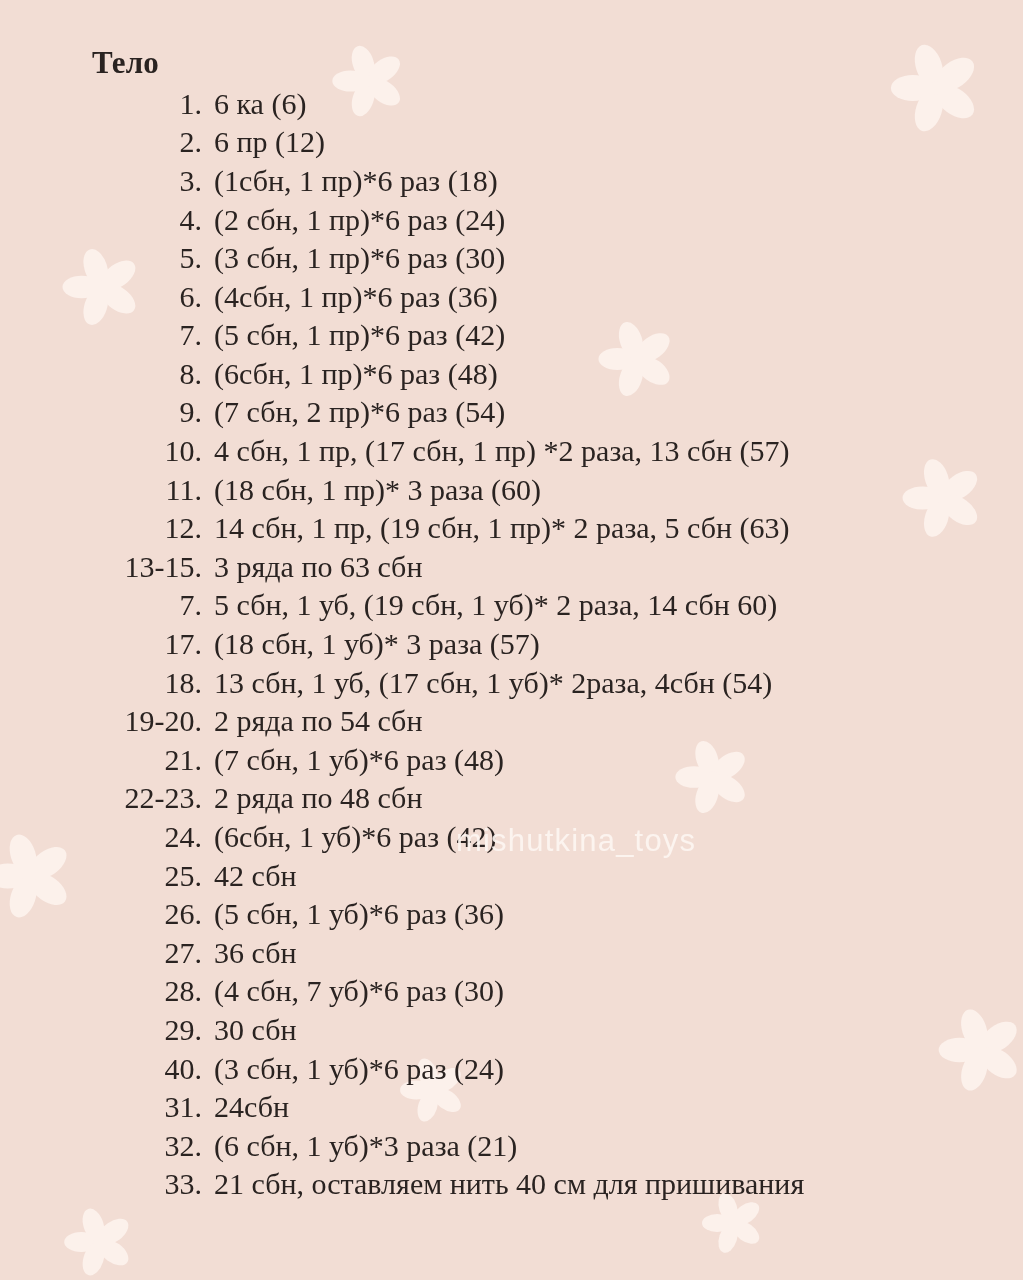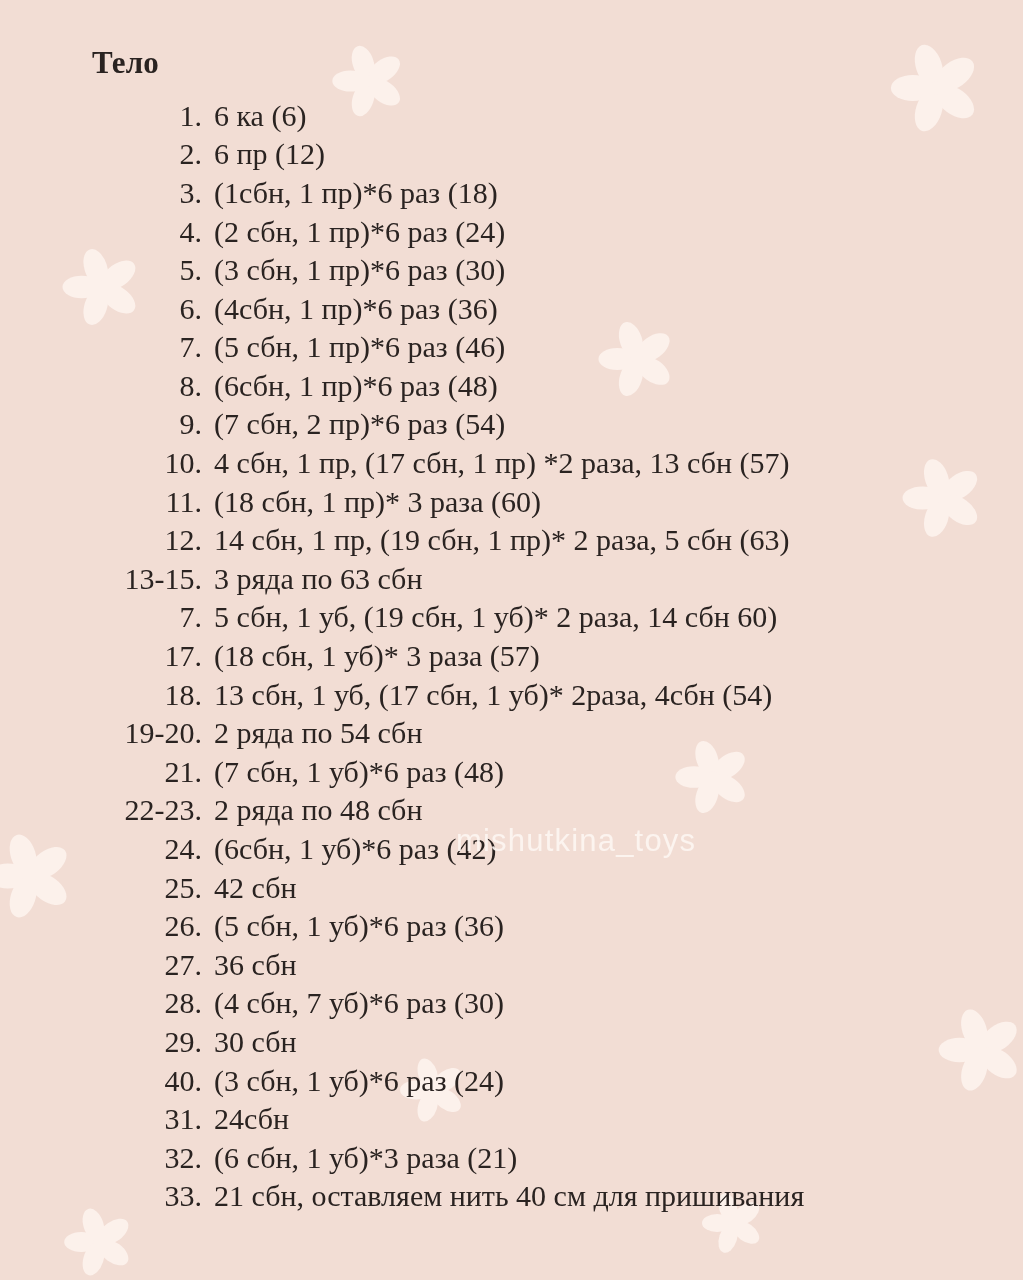--- a/index.html
+++ b/index.html
@@ -32,21 +32,21 @@
   
   .page {
     position: relative;
     z-index: 2;
     padding: 46px 40px 0 92px;
     box-sizing: border-box;
   }
   .doc-title {
     font-size: 31px;
     line-height: 1.12;
-    margin: 0 0 16px 0;
+    margin: 0 0 4px 0;
     letter-spacing: .2px;
   }
   ol.rows {
     list-style: none;
     margin: 0;
     padding: 0;
   }
   .row {
     display: flex;
     align-items: baseline;
@@ -217,21 +217,21 @@
       <li class="row">
         <span class="num">5.</span>
         <span class="txt">(3 сбн, 1 пр)*6 раз (30)</span>
       </li>
       <li class="row">
         <span class="num">6.</span>
         <span class="txt">(4сбн, 1 пр)*6 раз (36)</span>
       </li>
       <li class="row">
         <span class="num">7.</span>
-        <span class="txt">(5 сбн, 1 пр)*6 раз (46)</span>
+        <span class="txt">(5 сбн, 1 пр)*6 раз (42)</span>
       </li>
       <li class="row">
         <span class="num">8.</span>
         <span class="txt">(6сбн, 1 пр)*6 раз (48)</span>
       </li>
       <li class="row">
         <span class="num">9.</span>
         <span class="txt">(7 сбн, 2 пр)*6 раз (54)</span>
       </li>
       <li class="row">

